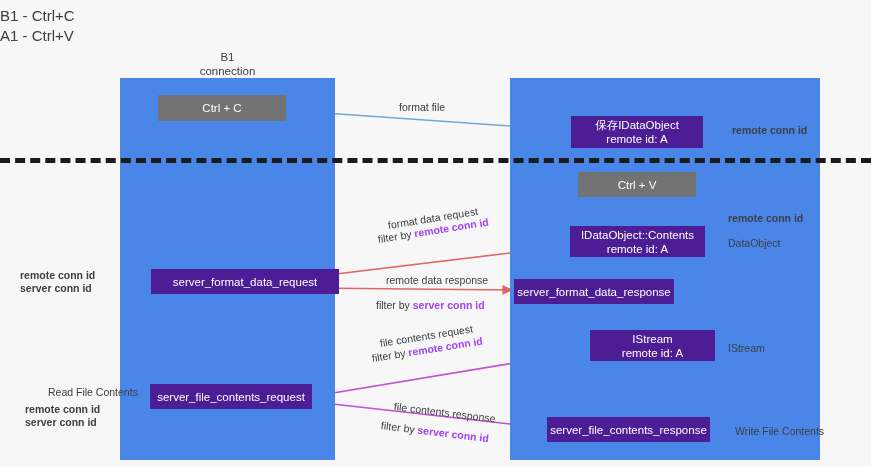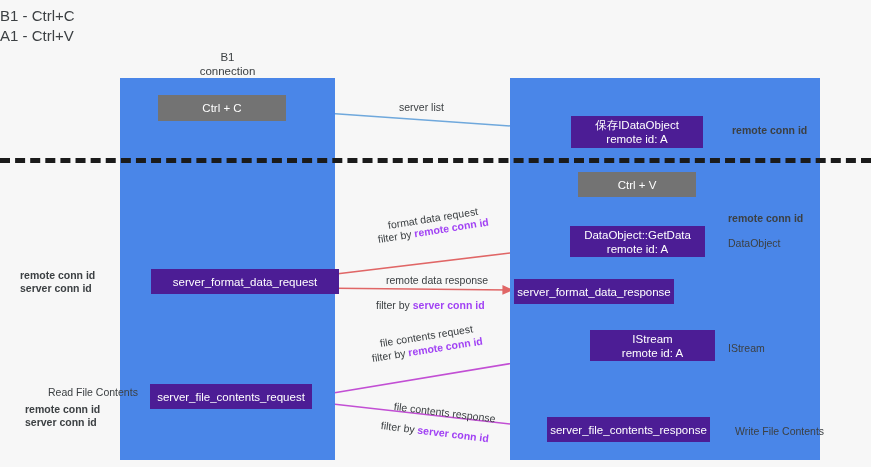--- a/index.html
+++ b/index.html
@@ -116,21 +116,21 @@
   <div class="node orange" style="left:571px;top:116px;width:132px;height:32px;">
     <span>保存IDataObject</span>
     <span class="l2">remote id: A</span>
   </div>
 
   <div class="node green" style="left:578px;top:172px;width:118px;height:25px;">
     <span>Ctrl + V</span>
   </div>
 
   <div class="node orange" style="left:570px;top:226px;width:135px;height:31px;">
-    <span>DataObject::GetData</span>
+    <span>IDataObject::Contents</span>
     <span class="l2">remote id: A</span>
   </div>
 
   <div class="node orange" style="left:151px;top:269px;width:188px;height:25px;">
     <span>server_format_data_request</span>
   </div>
 
   <div class="node orange" style="left:514px;top:279px;width:160px;height:25px;">
     <span>server_format_data_response</span>
   </div>
@@ -141,21 +141,21 @@
   </div>
 
   <div class="node orange" style="left:150px;top:384px;width:162px;height:25px;">
     <span>server_file_contents_request</span>
   </div>
 
   <div class="node orange" style="left:547px;top:417px;width:163px;height:25px;">
     <span>server_file_contents_response</span>
   </div>
 
-  <div class="edgelabel" style="left:399px;top:101px;">server list</div>
+  <div class="edgelabel" style="left:399px;top:101px;">format file</div>
 
   <div class="edgelabel rot-up" style="left:388px;top:219px;">format data request</div>
   <div class="edgelabel rot-up" style="left:378px;top:233px;"><span>filter by </span><span class="purple">remote conn id</span></div>
 
   <div class="edgelabel" style="left:386px;top:274px;">remote data response</div>
   <div class="edgelabel" style="left:376px;top:299px;"><span>filter by </span><span class="purple">server conn id</span></div>
 
   <div class="edgelabel rot-up" style="left:380px;top:337px;">file contents request</div>
   <div class="edgelabel rot-up" style="left:372px;top:352px;"><span>filter by </span><span class="purple">remote conn id</span></div>
 

